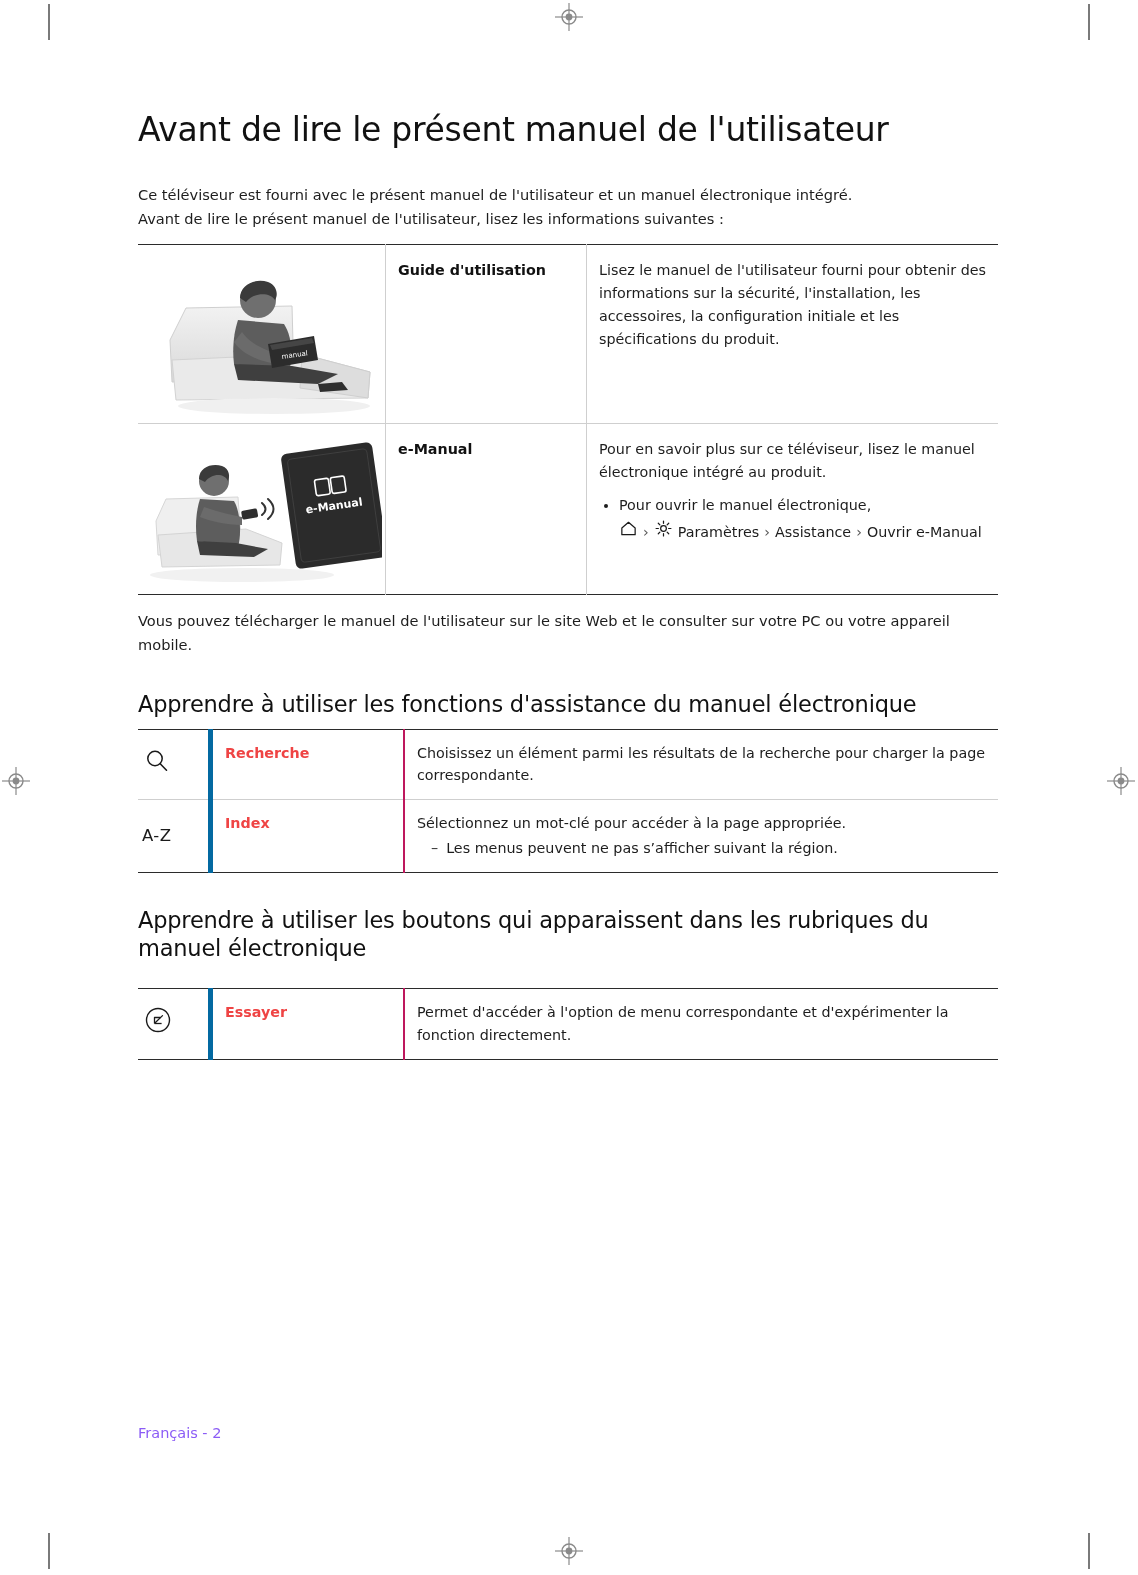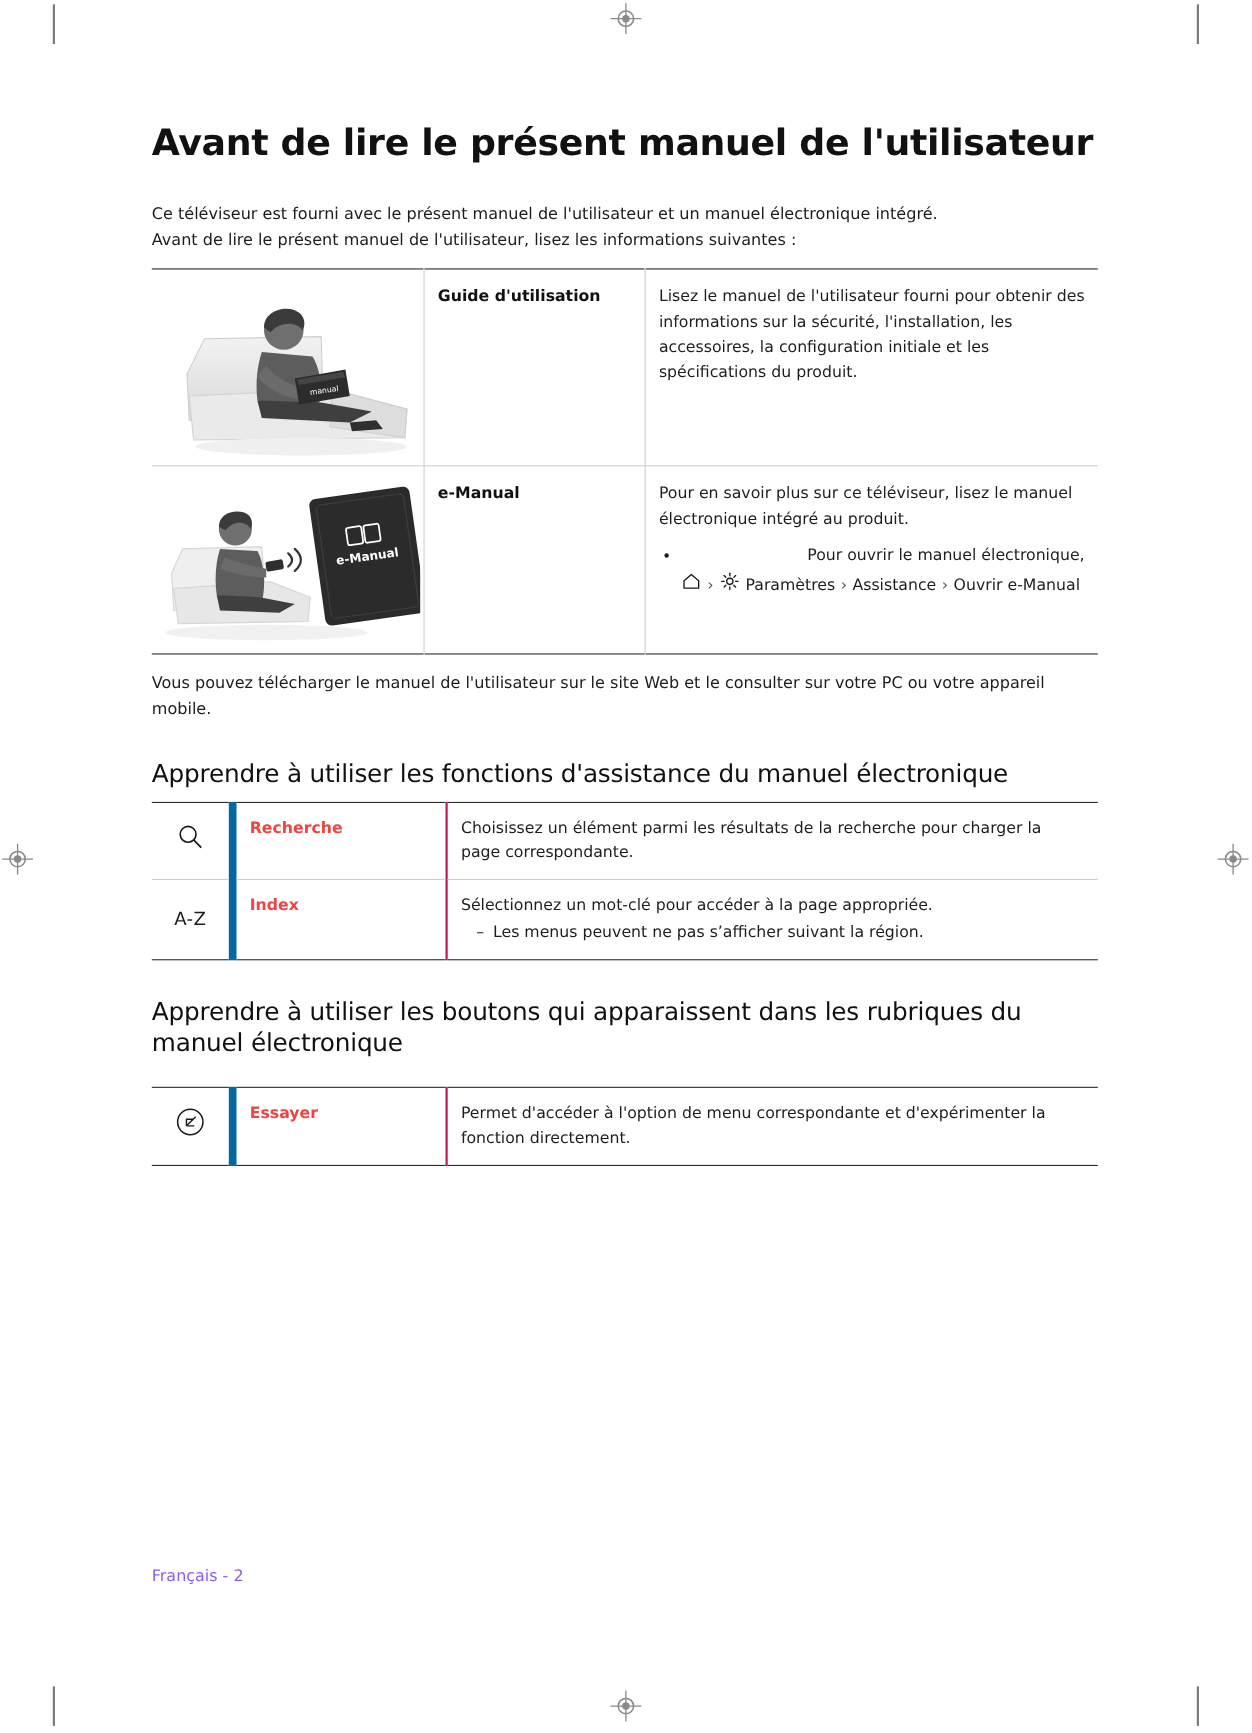--- a/index.html
+++ b/index.html
@@ -32,21 +32,21 @@
   
   .page {
     position: absolute;
     left: 138px;
     top: 110px;
     width: 860px;
   }
 
   h1.title {
     font-size: 33px;
-    font-weight: 700;
+    font-weight: 400;
     letter-spacing: -0.3px;
     margin: 0 0 34px 0;
     color: #111;
   }
 
   p.intro {
     font-size: 14.6px;
     line-height: 1.62;
     margin: 0 0 14px 0;
     color: #1d1d1d;
@@ -88,21 +88,20 @@
     color: #1d1d1d;
   }
 
   ul.bullets {
     margin: 10px 0 0 0;
     padding-left: 20px;
   }
   ul.bullets li {
     margin-bottom: 2px;
     line-height: 1.62;
-    text-align: right;
   }
   .path-line {
     display: flex;
     align-items: center;
     flex-wrap: wrap;
     gap: 5px;
     margin-top: 2px;
   }
   .path-line .sep { color: #555; }
 
@@ -126,22 +125,21 @@
   table.icon-table td {
     border-bottom: 1px solid #cfcfcf;
     vertical-align: top;
     padding: 12px 12px;
     font-size: 14.3px;
     line-height: 1.6;
   }
   table.icon-table tr:last-child td { border-bottom: none; }
   .cell-icon {
     width: 62px;
-    border-right: 7px solid #0369a1;
-    text-align: center;
+    border-right: 5px solid #0369a1;
     vertical-align: middle !important;
     padding: 10px 4px !important;
   }
   .cell-iconlabel {
     width: 166px;
     border-right: 2px solid #be185d;
     font-weight: 700;
     color: #ef4444;
   }
   .sub-dash {

